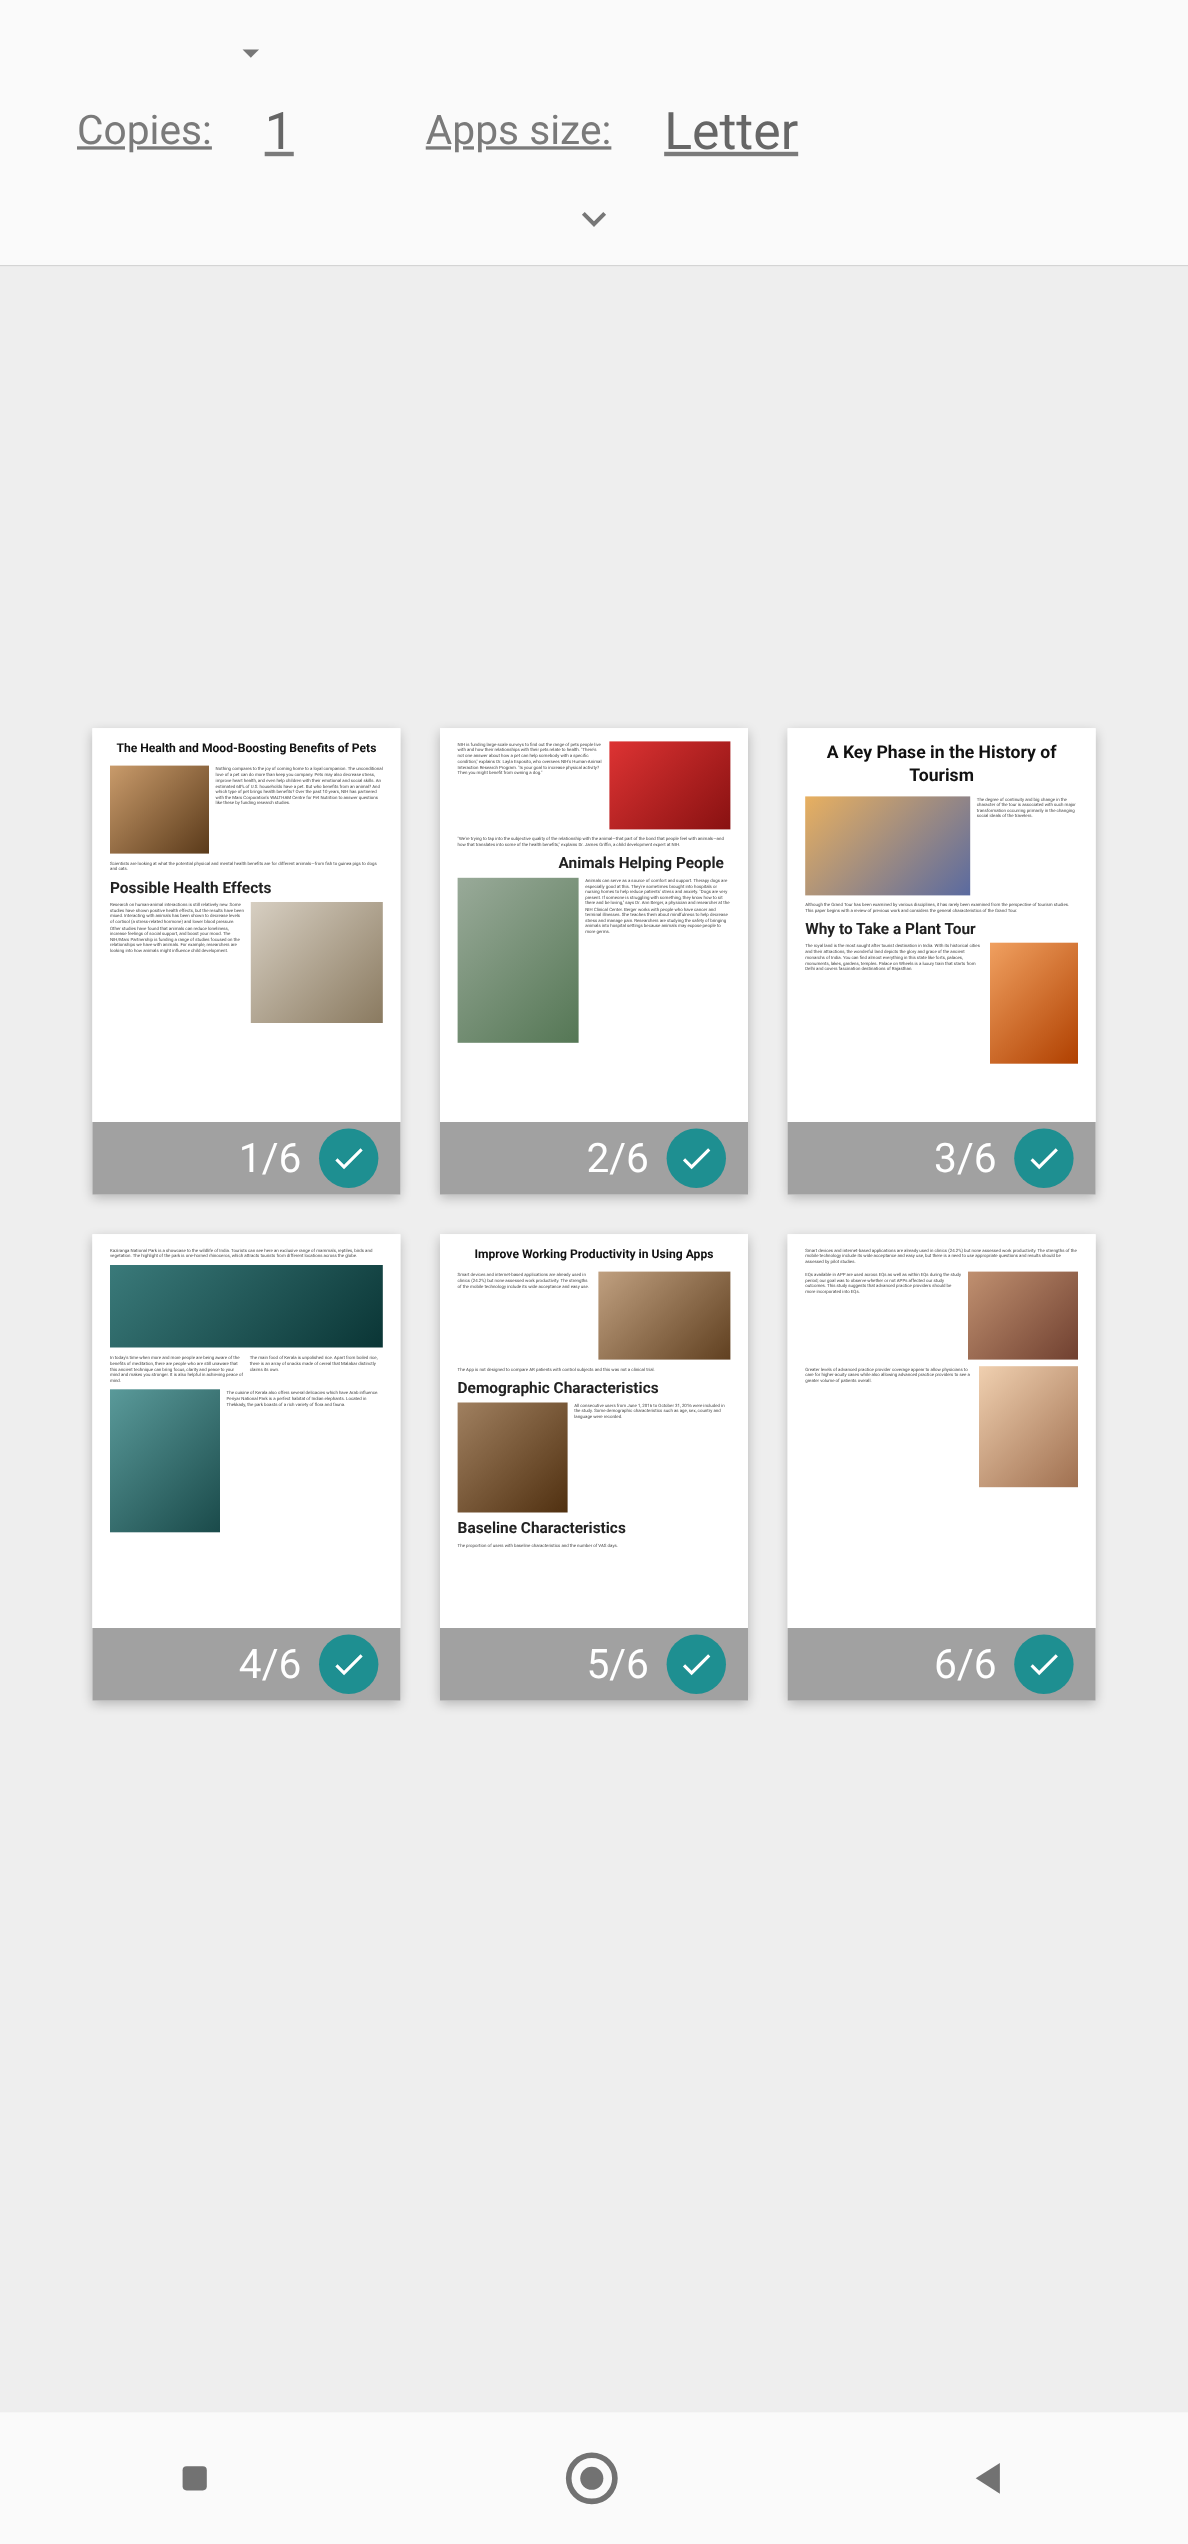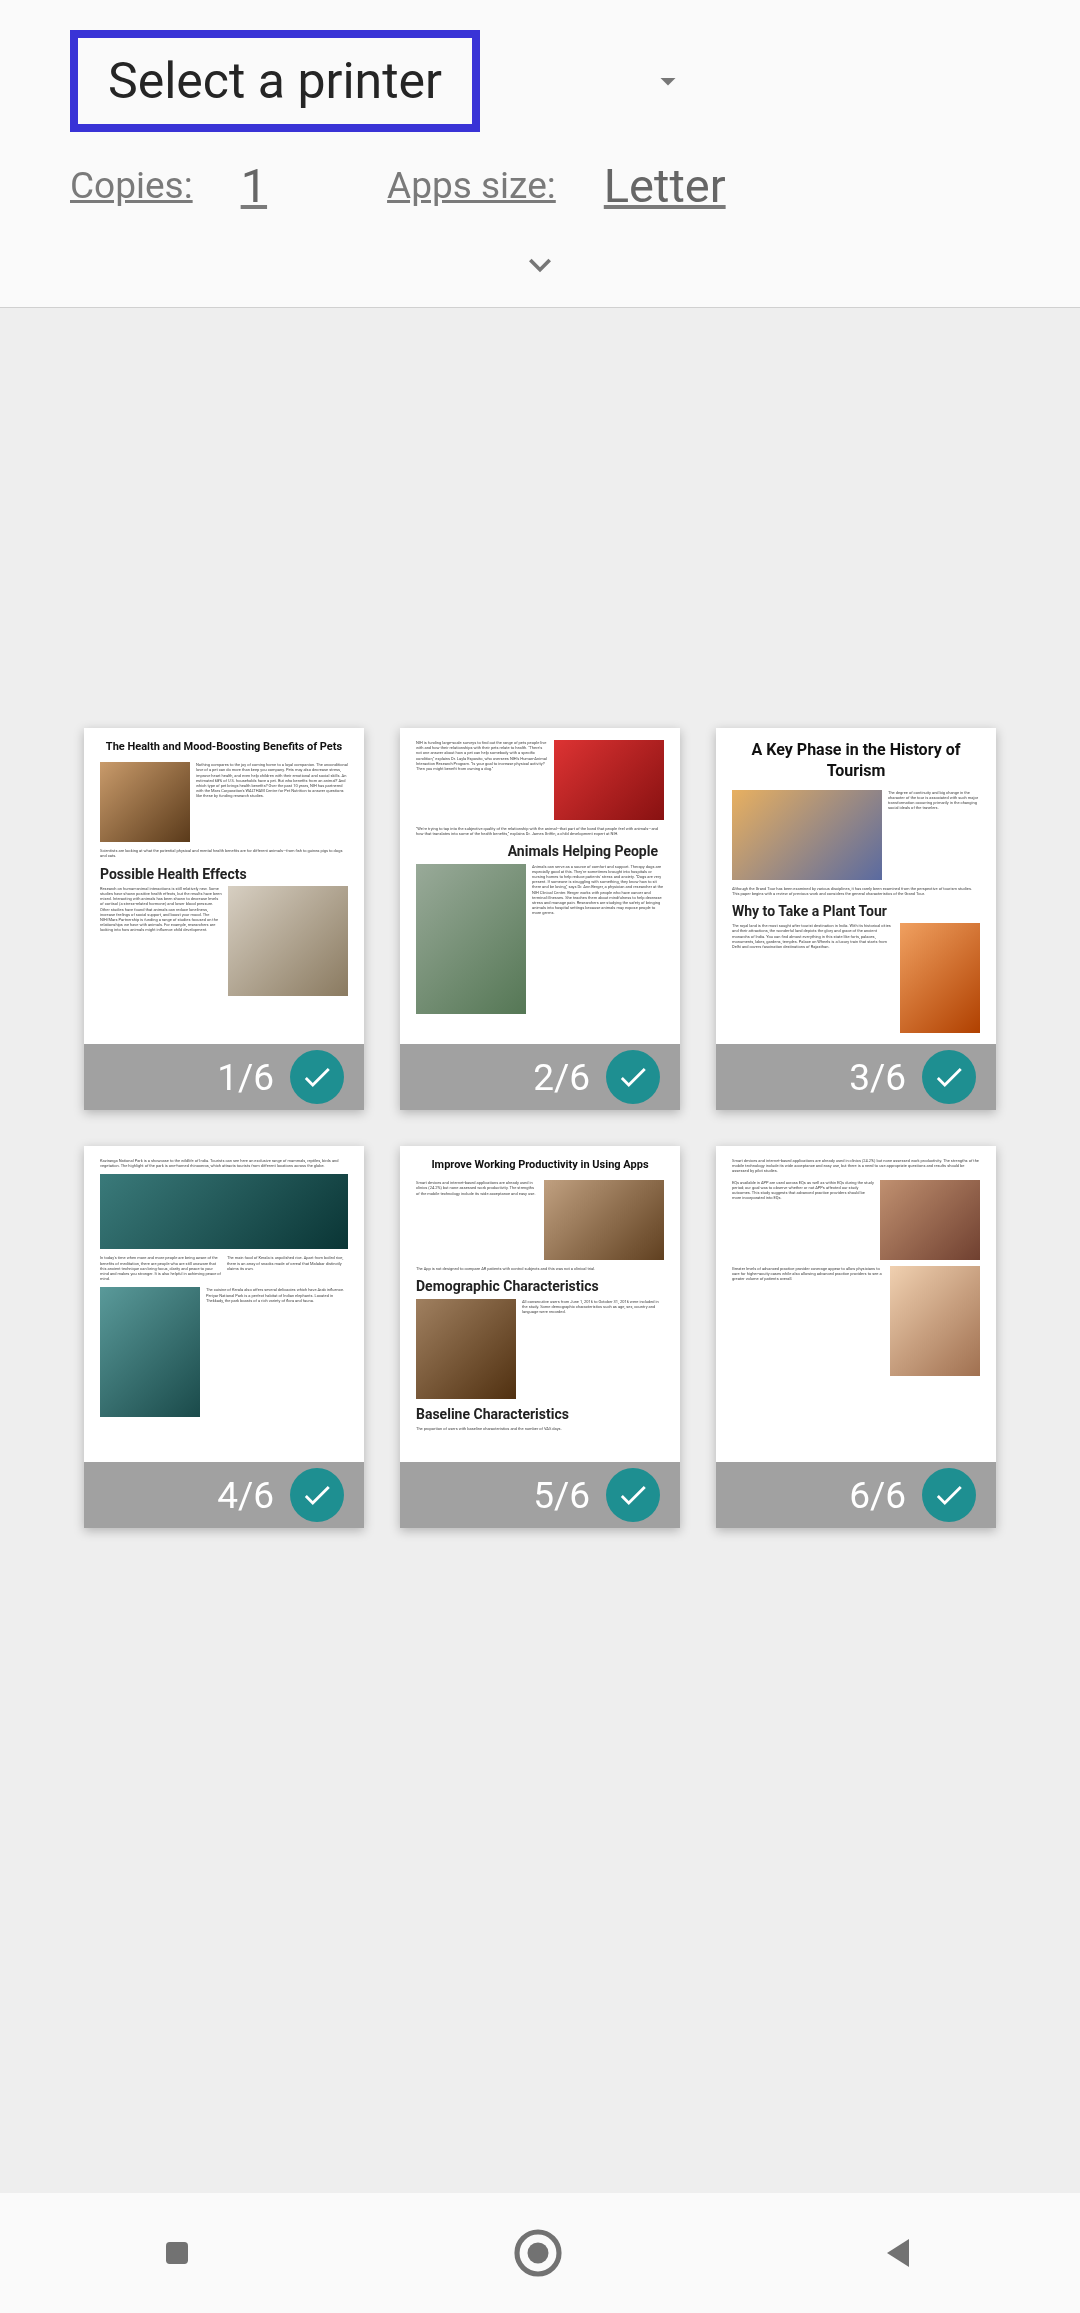--- a/index.html
+++ b/index.html
@@ -55,21 +55,21 @@
     margin-top: 380px;
   }
   .page-card {
     width: 280px;
     background: #fff;
     box-shadow: 0 3px 10px rgba(0,0,0,0.25);
     display: flex;
     flex-direction: column;
   }
   .page-content {
-    height: 316px;
+    height: 358px;
     background: #fff;
     padding: 12px 16px;
     overflow: hidden;
     font-size: 5px;
     line-height: 1.3;
     color: #333;
   }
   .page-content .title {
     font-size: 11px;
     font-weight: bold;
@@ -143,23 +143,20 @@
   .photo.office2 { background: linear-gradient(135deg,#a08060,#503010); }
   .photo.woman { background: linear-gradient(135deg,#c09070,#704030); }
   .photo.woman2 { background: linear-gradient(135deg,#f0d0b0,#a07050); }
   svg { display: block; }
 </style>
 </head>
 <body>
 
 <div class="header">
   <div class="printer-row">
-    <div class="printer-select">
-      <span>Select a printer</span>
-    </div>
     <span class="chevron-down">
       <svg width="36" height="36" viewBox="0 0 24 24">
           <path fill="currentColor" d="M7 10l5 5 5-5z"></path>
         </svg>
     </span>
   </div>
   <div class="settings-row">
     <span>Copies:</span>
     <span class="val">1</span>
     <span>Apps size:</span>

